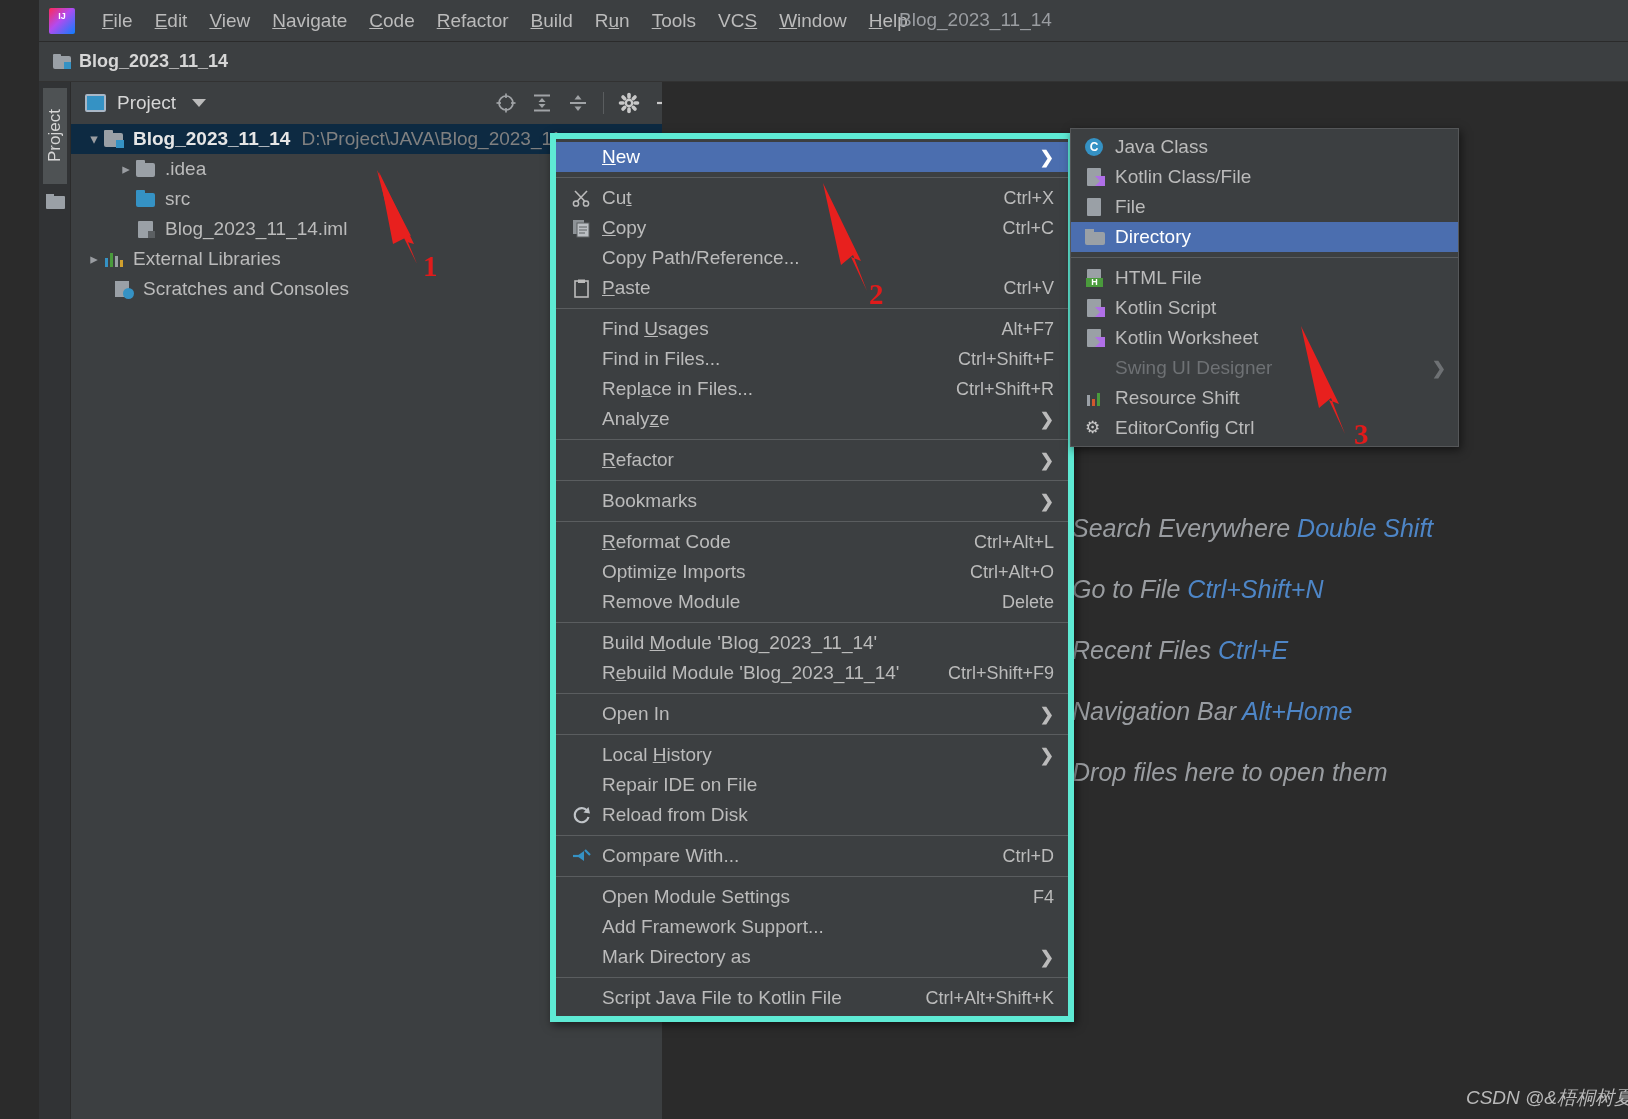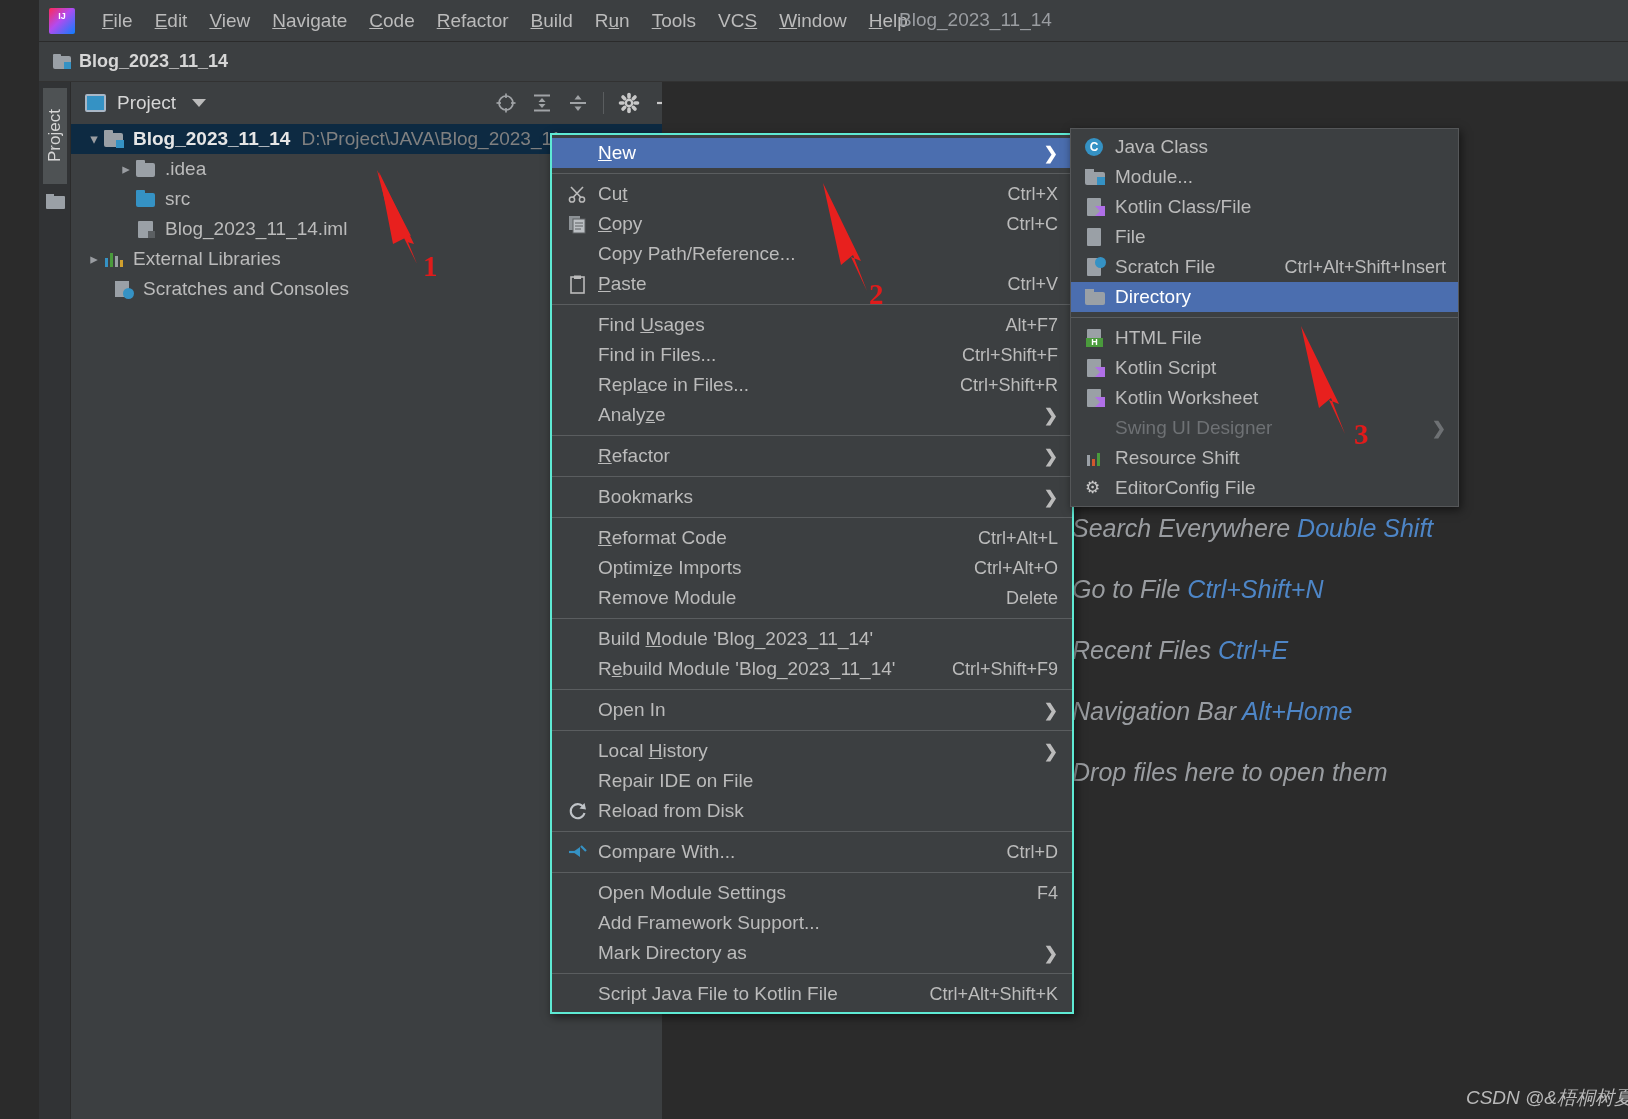--- a/index.html
+++ b/index.html
@@ -126,21 +126,21 @@
   .hint { font-size: 25px; color: #9a9da1; margin-bottom: 32px; white-space: nowrap; }
   .hint .key { color: #4e86c7; }
   .watermark {
     position: absolute; right: 12px; bottom: 8px; color: #b9b9b9; font-size: 19px;
     white-space: nowrap;
   }
 
   
   .ctxmenu {
     position: absolute; left: 511px; top: 133px; width: 524px;
-    background: #3c3f41; border: 2px solid #5eead4; padding: 3px 0;
+    background: #3c3f41; border: 6px solid #5eead4; padding: 3px 0;
     box-shadow: 2px 3px 9px rgba(0,0,0,.55);
   }
   .mi {
     position: relative; display: flex; align-items: center; height: 30px;
     padding: 0 14px 0 16px; color: #bbbbbb; font-size: 19px; white-space: nowrap;
   }
   .mi.hl { background: #4b6eaf; color: #ffffff; }
   .mi .micon { width: 24px; flex: none; display: flex; align-items: center; }
   .mi .mlabel { margin-left: 6px; }
   .mi .mshort { margin-left: auto; color: #bbbbbb; font-size: 18px; padding-left: 28px; }
@@ -524,54 +524,34 @@
 
   <div class="submenu" id="submenu">
       <div class="sub-mi">
         <span class="sicon">
           <span class="sq-circle">C</span>
         </span>
         <span class="slabel">Java Class</span>
       </div>
       <div class="sub-mi">
         <span class="sicon">
-          <span class="sq-fold">
-            <span class="b"></span>
-            <span class="t"></span>
-            <span style="position:absolute;right:0;bottom:0;width:8px;height:8px;background:#3592c4"></span>
-          </span>
-        </span>
-        <span class="slabel">Module...</span>
-      </div>
-      <div class="sub-mi">
-        <span class="sicon">
           <span class="sq">
             <span class="sq-doc"></span>
             <span class="sq-kot"></span>
           </span>
         </span>
         <span class="slabel">Kotlin Class/File</span>
       </div>
       <div class="sub-mi">
         <span class="sicon">
           <span class="sq">
             <span class="sq-doc"></span>
           </span>
         </span>
         <span class="slabel">File</span>
-      </div>
-      <div class="sub-mi">
-        <span class="sicon">
-          <span class="sq">
-            <span class="sq-doc"></span>
-            <span class="sq-clock"></span>
-          </span>
-        </span>
-        <span class="slabel">Scratch File</span>
-        <span class="sshort">Ctrl+Alt+Shift+Insert</span>
       </div>
       <div class="sub-mi hl">
         <span class="sicon">
           <span class="sq-fold">
             <span class="b"></span>
             <span class="t"></span>
           </span>
         </span>
         <span class="slabel">Directory</span>
       </div>
@@ -617,21 +597,21 @@
               <i style="height:13px;background:#4a9b3c"></i>
             </span>
           </span>
         </span>
         <span class="slabel">Resource Shift</span>
       </div>
       <div class="sub-mi">
         <span class="sicon">
           <span class="sq-gear">⚙</span>
         </span>
-        <span class="slabel">EditorConfig File</span>
+        <span class="slabel">EditorConfig Ctrl</span>
       </div>
     </div>
 
   <svg class="anno" style="left:320px;top:160px;" width="120" height="120" viewBox="0 0 120 120">
     <path d="M18 10 L52 76 L42 72 L58 104 L44 70 L36 80 Z" fill="#e8201e"></path>
     <path d="M20 12 L55 84 L48 82 L60 106 L46 78 L34 84 Z" fill="#e8201e"></path>
   </svg>
   <div class="anno-num" style="left:384px;top:250px;">1</div>
 
   <svg class="anno" style="left:770px;top:175px;" width="110" height="130" viewBox="0 0 110 130">

